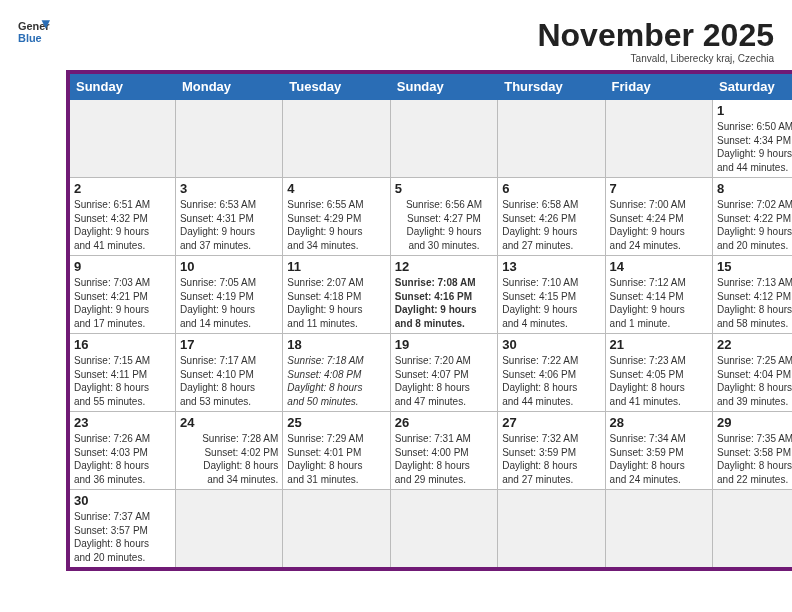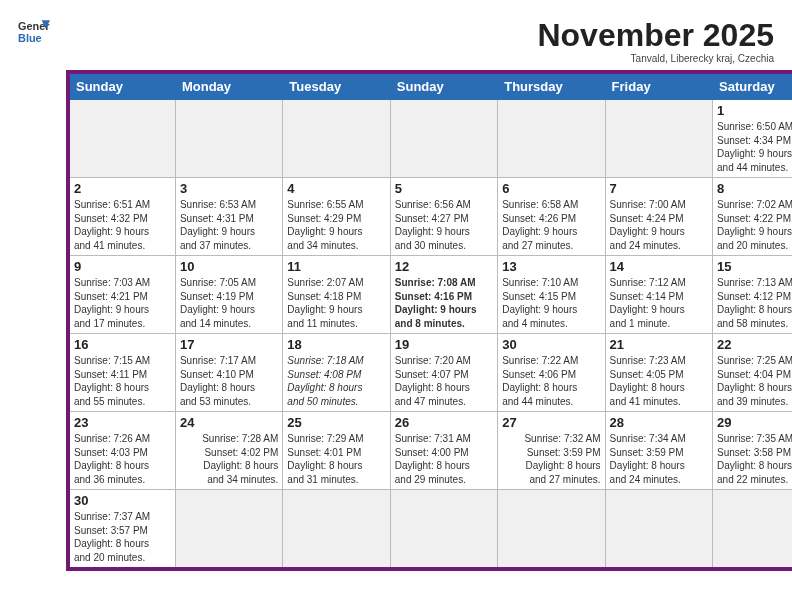--- a/index.html
+++ b/index.html
@@ -148,21 +148,21 @@
           </td>
           <td>
             <span class="day-number">4</span>
             <div class="day-info" style="white-space: pre-line;">Sunrise: 6:55 AM
 Sunset: 4:29 PM
 Daylight: 9 hours
 and 34 minutes.</div>
           </td>
           <td>
             <span class="day-number">5</span>
-            <div class="day-info" style="white-space: pre-line;">Sunrise: 6:56 AM
+            <div class="day-info" style="white-space: pre-line; text-align: center;">Sunrise: 6:56 AM
 Sunset: 4:27 PM
 Daylight: 9 hours
 and 30 minutes.</div>
           </td>
           <td>
             <span class="day-number">6</span>
             <div class="day-info" style="white-space: pre-line;">Sunrise: 6:58 AM
 Sunset: 4:26 PM
 Daylight: 9 hours
 and 27 minutes.</div>
@@ -308,21 +308,21 @@
           </td>
           <td>
             <span class="day-number">26</span>
             <div class="day-info" style="white-space: pre-line;">Sunrise: 7:31 AM
 Sunset: 4:00 PM
 Daylight: 8 hours
 and 29 minutes.</div>
           </td>
           <td>
             <span class="day-number">27</span>
-            <div class="day-info" style="white-space: pre-line; text-align: right;">Sunrise: 7:32 AM
+            <div class="day-info" style="white-space: pre-line;">Sunrise: 7:32 AM
 Sunset: 3:59 PM
 Daylight: 8 hours
 and 27 minutes.</div>
           </td>
           <td>
             <span class="day-number">28</span>
             <div class="day-info" style="white-space: pre-line;">Sunrise: 7:34 AM
 Sunset: 3:59 PM
 Daylight: 8 hours
 and 24 minutes.</div>

